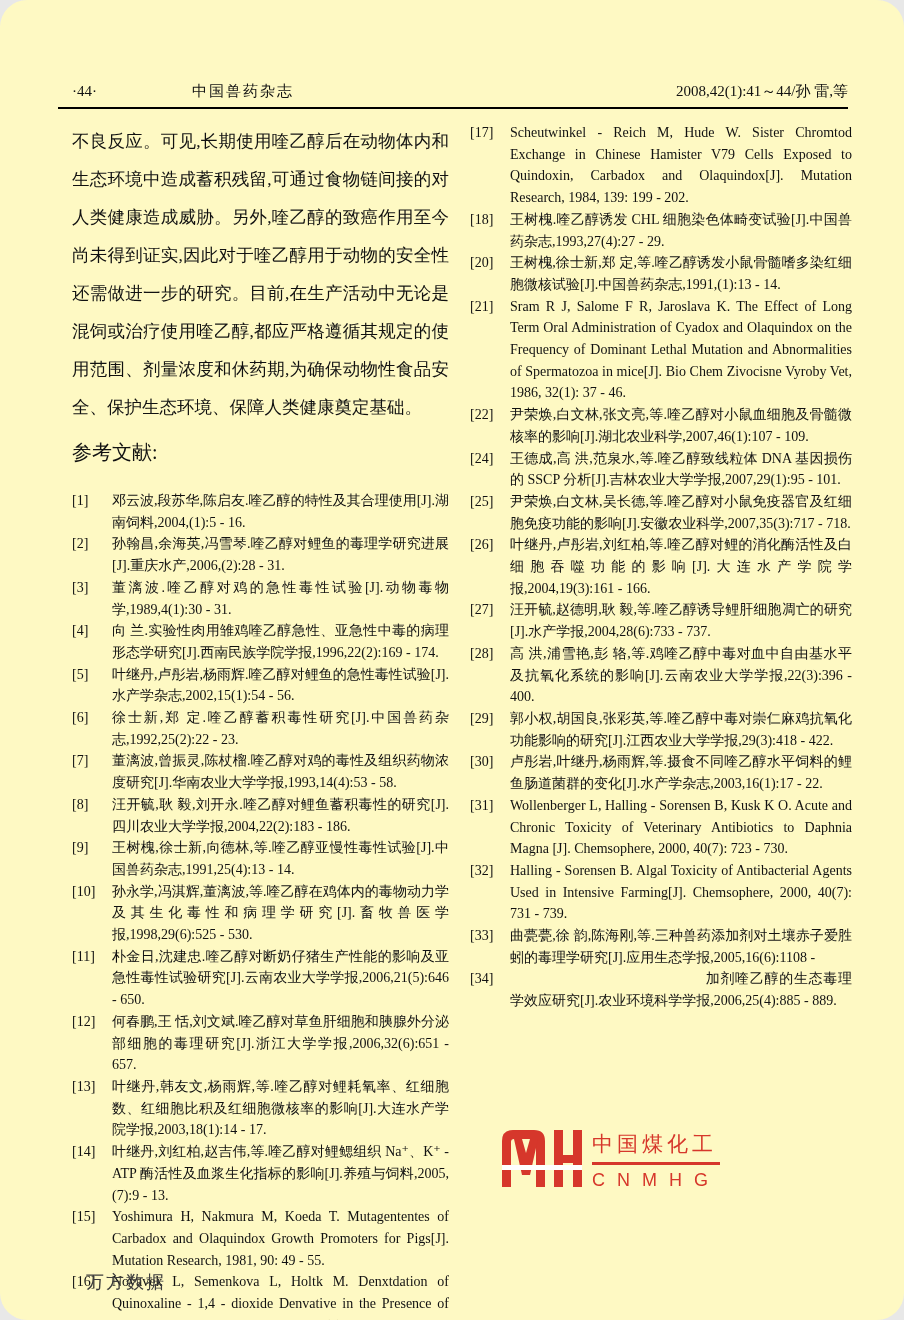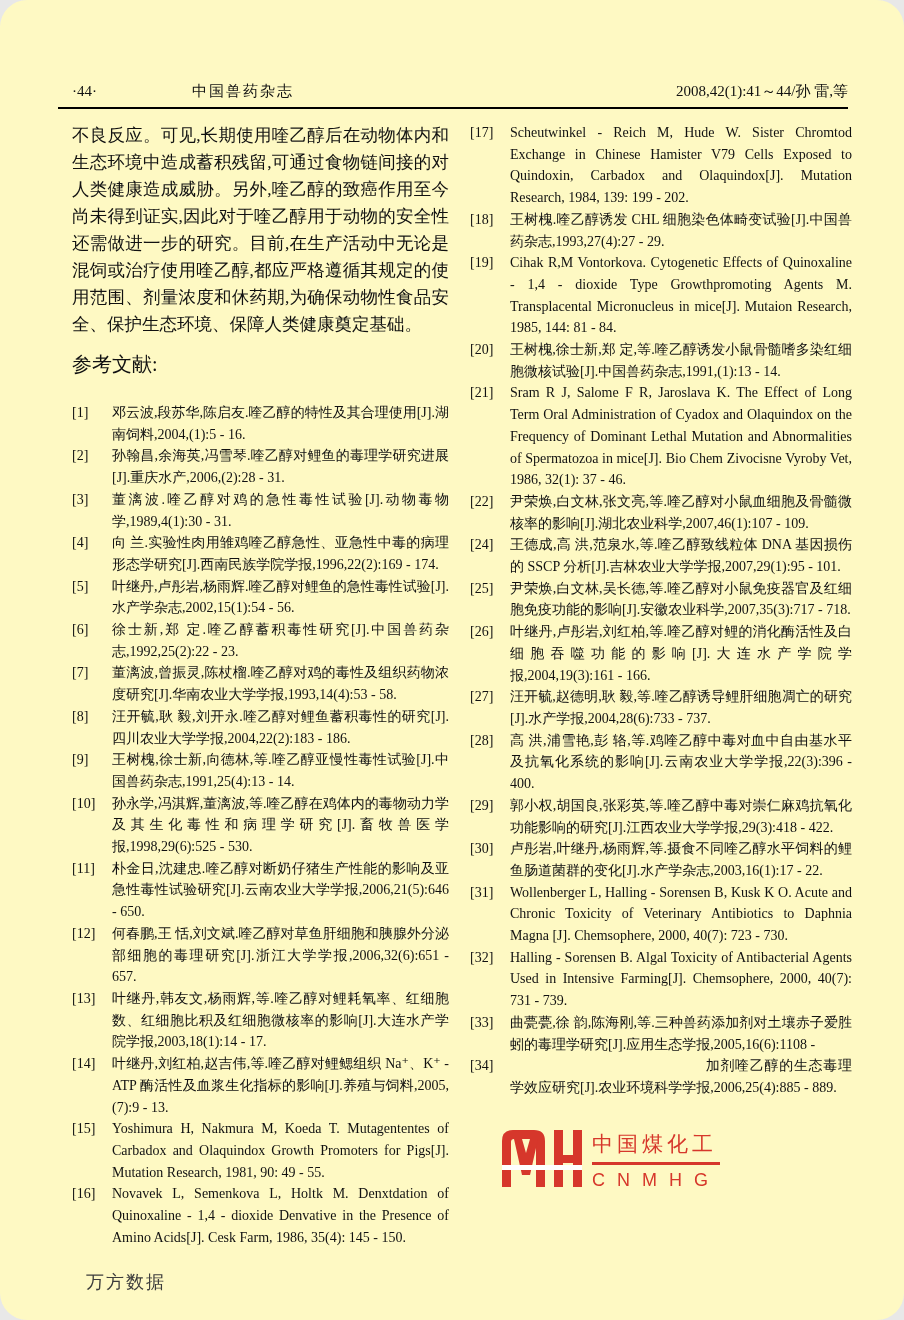--- a/index.html
+++ b/index.html
@@ -11,21 +11,21 @@
   
   .hdr{position:absolute;top:82px;left:72px;width:776px;display:flex;align-items:baseline;font-size:15px;}
   .hdr .pg{width:120px;}
   .hdr .jt{flex:1;text-align:left;letter-spacing:2px;}
   .hdr .iss{width:260px;text-align:right;}
   .rule{position:absolute;top:107px;left:58px;width:790px;height:2px;background:#000;}
   
   .col{position:absolute;top:122px;}
   .col.left{left:72px;width:377px;}
   .col.right{left:470px;width:382px;}
-  .intro{font-size:17.5px;line-height:27px;text-align:justify;text-justify:inter-ideograph;margin:0;}
+  .intro{font-size:17.5px;line-height:38px;text-align:justify;text-justify:inter-ideograph;margin:0;}
   .ref-title{font-size:20px;font-weight:normal;margin:13px 0 24px 0;}
   .ref{display:flex;font-size:14px;line-height:21.7px;}
   .ref .no{flex:none;width:40px;}
   .ref .txt{flex:1;text-align:justify;text-justify:inter-ideograph;}
   .ref.en .txt{font-family:"Liberation Serif","DejaVu Serif",serif;}
   .lead-gap{display:inline-block;width:195px;height:1px;}
   
   .wm{position:absolute;left:502px;top:1129px;z-index:5;display:flex;color:var(--wm,#d6372b);}
   .wm-logo{flex:none;}
   .wm-text{margin-left:10px;padding-top:1px;}
@@ -122,24 +122,20 @@
 
   <div class="col right">
     <div id="refs-right">
         <div class="ref en">
           <span class="no">[17]</span>
           <span class="txt">Scheutwinkel - Reich M, Hude W. Sister Chromtod Exchange in Chinese Hamister V79 Cells Exposed to Quindoxin, Carbadox and Olaquindox[J]. Mutation Research, 1984, 139: 199 - 202.</span>
         </div>
         <div class="ref">
           <span class="no">[18]</span>
           <span class="txt">王树槐.喹乙醇诱发 CHL 细胞染色体畸变试验[J].中国兽药杂志,1993,27(4):27 - 29.</span>
-        </div>
-        <div class="ref en">
-          <span class="no">[19]</span>
-          <span class="txt">Cihak R,M Vontorkova. Cytogenetic Effects of Quinoxaline - 1,4 - dioxide Type Growthpromoting Agents M. Transplacental Micronucleus in mice[J]. Mutaion Research, 1985, 144: 81 - 84.</span>
         </div>
         <div class="ref">
           <span class="no">[20]</span>
           <span class="txt">王树槐,徐士新,郑 定,等.喹乙醇诱发小鼠骨髓嗜多染红细胞微核试验[J].中国兽药杂志,1991,(1):13 - 14.</span>
         </div>
         <div class="ref en">
           <span class="no">[21]</span>
           <span class="txt">Sram R J, Salome F R, Jaroslava K. The Effect of Long Term Oral Administration of Cyadox and Olaquindox on the Frequency of Dominant Lethal Mutation and Abnormalities of Spermatozoa in mice[J]. Bio Chem Zivocisne Vyroby Vet, 1986, 32(1): 37 - 46.</span>
         </div>
         <div class="ref">

